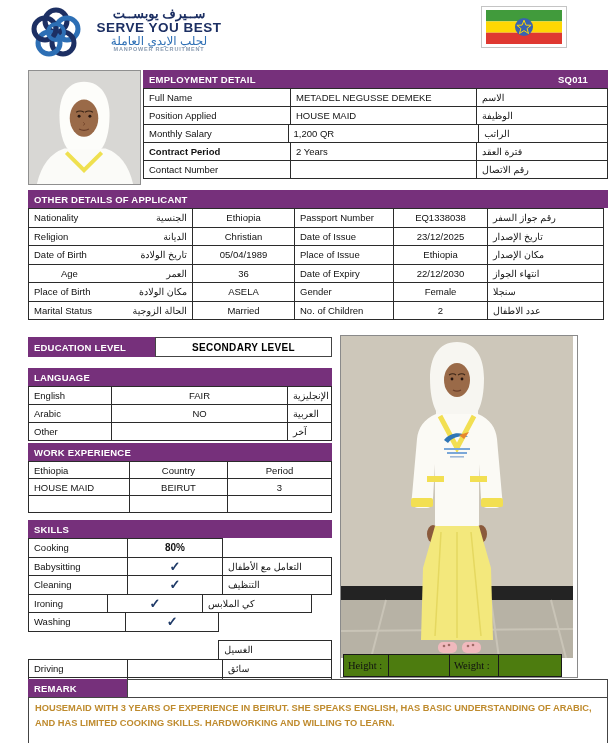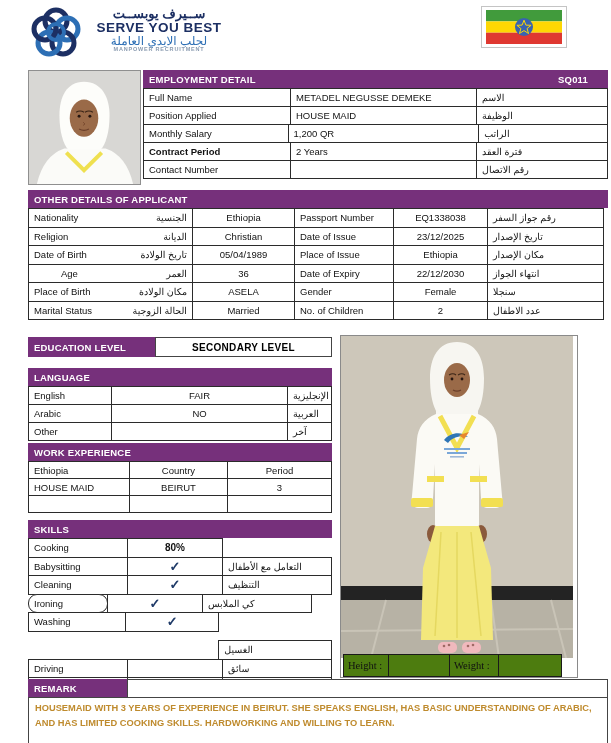--- a/index.html
+++ b/index.html
@@ -245,21 +245,21 @@
       <div class="c h195" style="width:100px;">Babysitting</div>
       <div class="c h195 ctr check" style="width:96px;">✓</div>
       <div class="c h195 rtl" style="width:110px;">التعامل مع الأطفال</div>
     </div>
     <div class="trow">
       <div class="c h195" style="width:100px;">Cleaning</div>
       <div class="c h195 ctr check" style="width:96px;">✓</div>
       <div class="c h195 rtl" style="width:110px;">التنظيف</div>
     </div>
     <div class="trow">
-      <div class="c h195" style="width:80px;border-radius:9px;">Ironing</div>
+      <div class="c h195" style="width:80px;">Ironing</div>
       <div class="c h195 ctr check" style="width:96px;">✓</div>
       <div class="c h195 rtl" style="width:110px;">كي الملابس</div>
     </div>
     <div class="trow">
       <div class="c h195" style="width:100px;">Washing</div>
       <div class="c h195 ctr check" style="width:96px;">✓</div>
       <div class="c h195 rtl" style="width:116px;margin-top:28px;">الغسيل</div>
     </div>
     <div class="trow">
       <div class="c h195" style="width:100px;">Driving</div>

